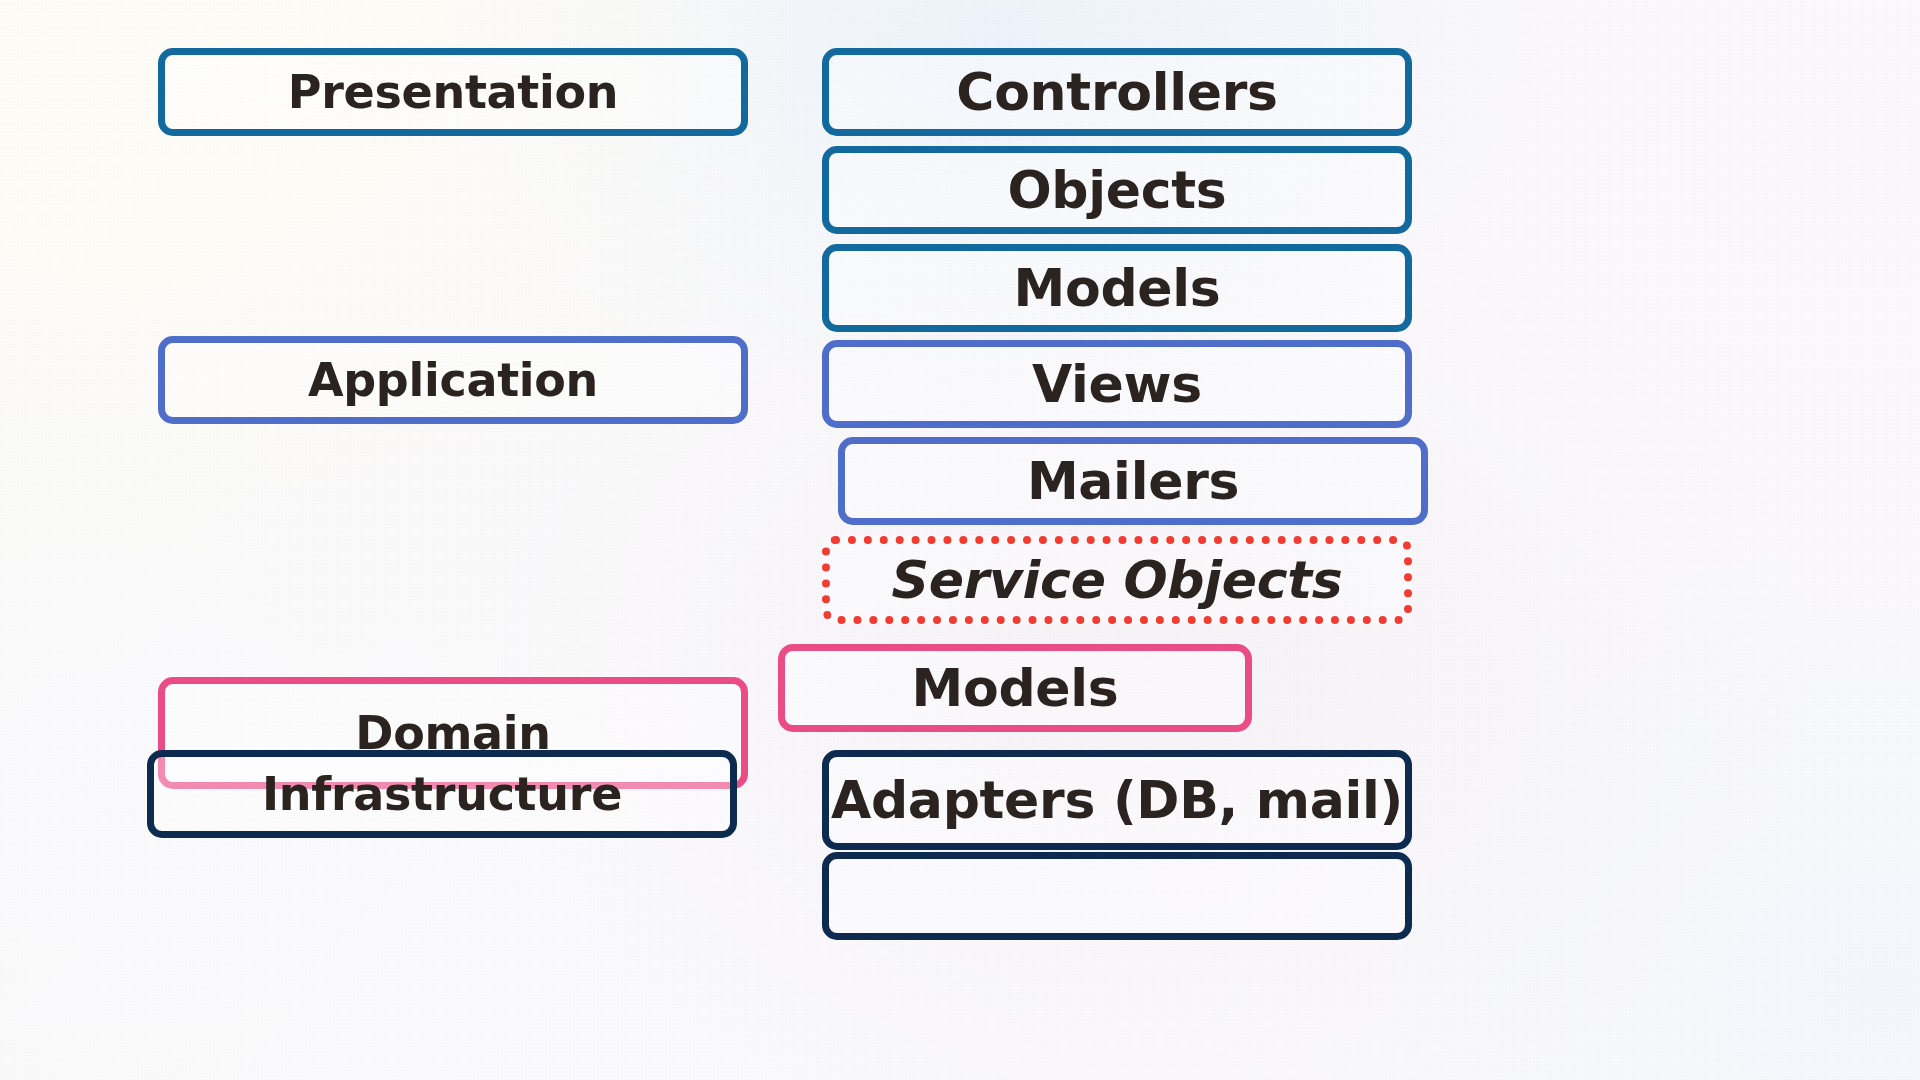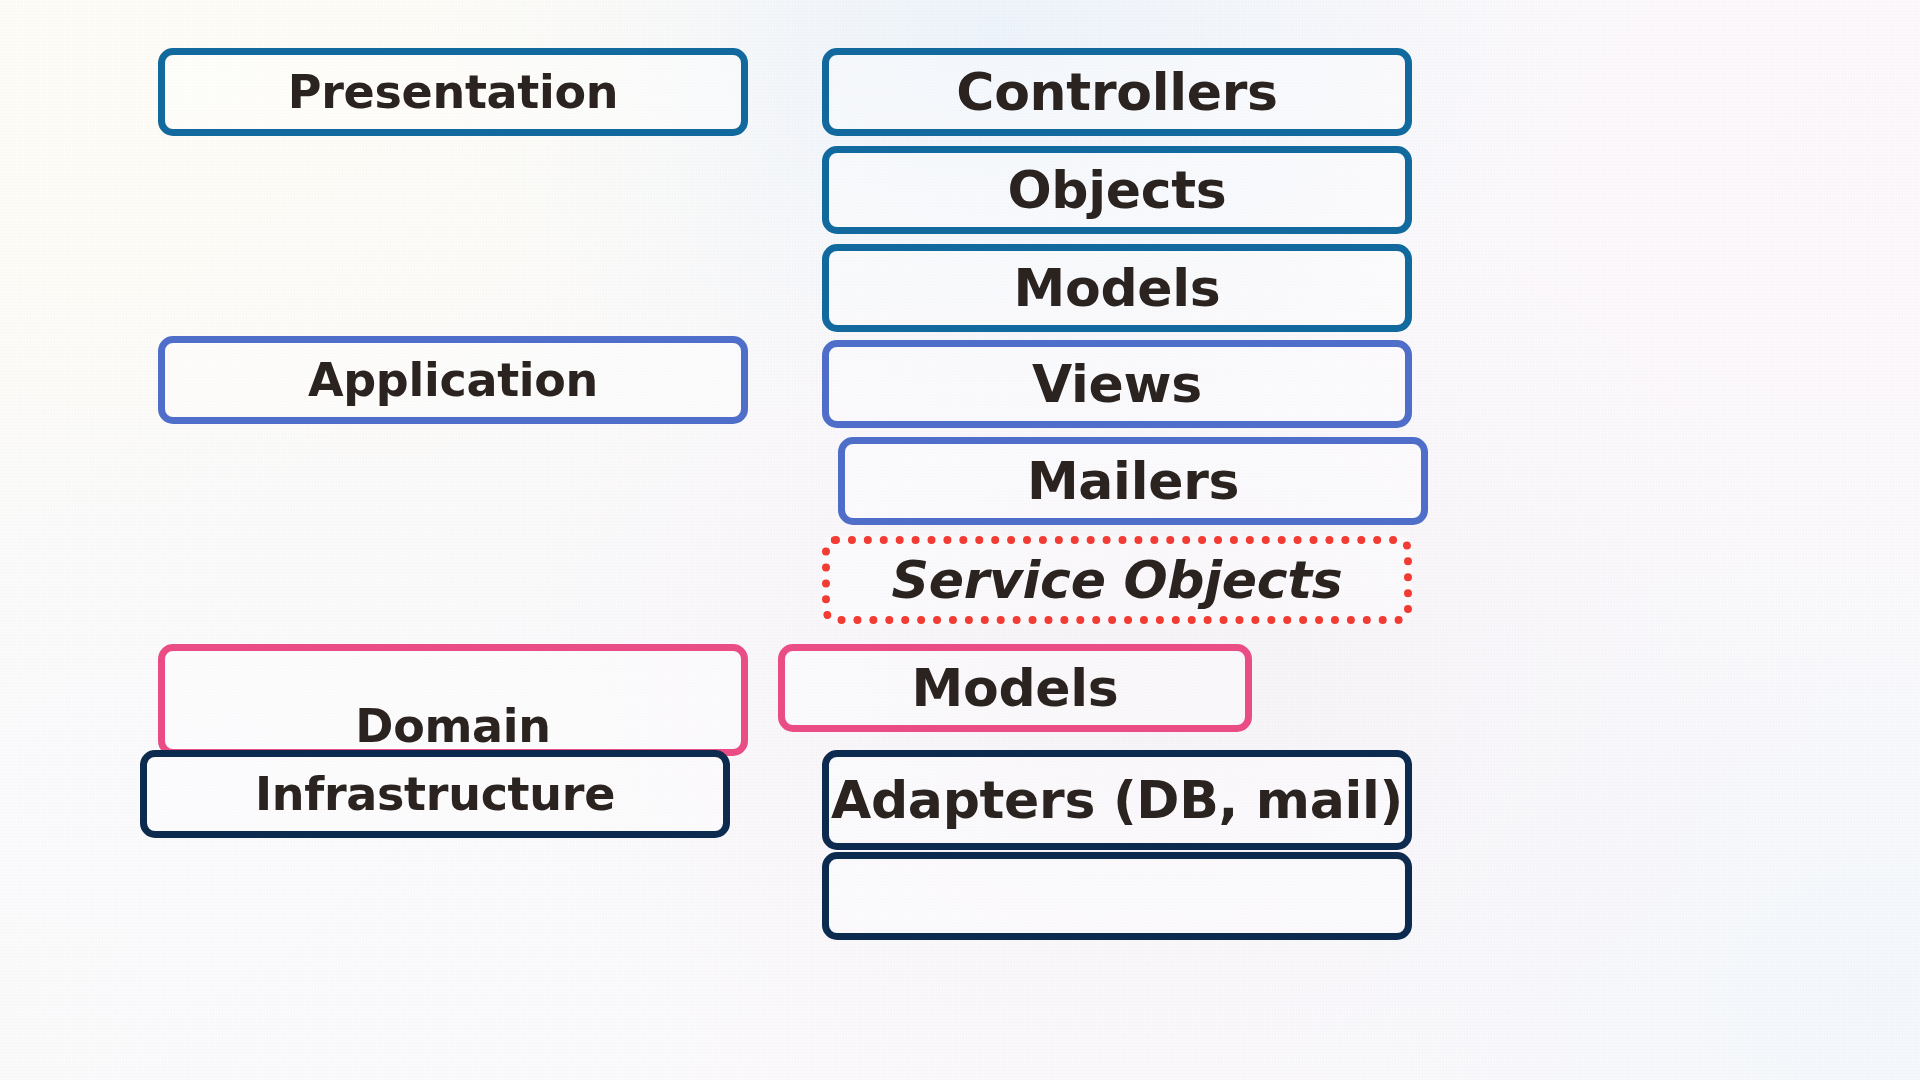--- a/index.html
+++ b/index.html
@@ -92,25 +92,25 @@
   <div class="col-left">
 
     <div class="node v-teal" style="left:158px; top:48px; width:590px; height:88px;">
       <span class="label">Presentation</span>
     </div>
 
     <div class="node v-indigo" style="left:158px; top:336px; width:590px; height:88px;">
       <span class="label">Application</span>
     </div>
 
-    <div class="node v-pink" style="left:158px; top:644px; width:590px; height:112px;align-items:flex-end;">
+    <div class="node v-pink" style="left:158px; top:677px; width:590px; height:112px;">
       <span class="label">Domain</span>
     </div>
 
-    <div class="node v-navy" style="left:140px; top:750px; width:590px; height:88px;">
+    <div class="node v-navy" style="left:147px; top:750px; width:590px; height:88px;">
       <span class="label">Infrastructure</span>
     </div>
 
   </div>
 
   <div class="col-right">
 
     <div class="node v-teal" style="left:822px; top:48px; width:590px; height:88px;">
       <span class="label">Controllers</span>
     </div>

